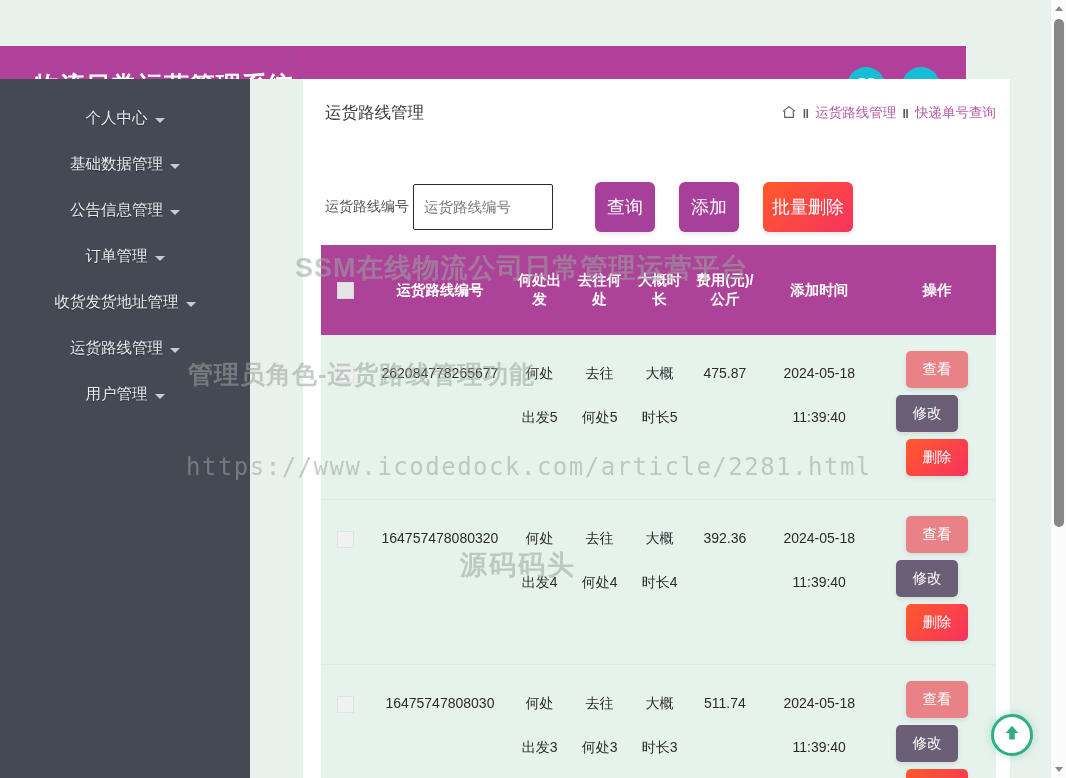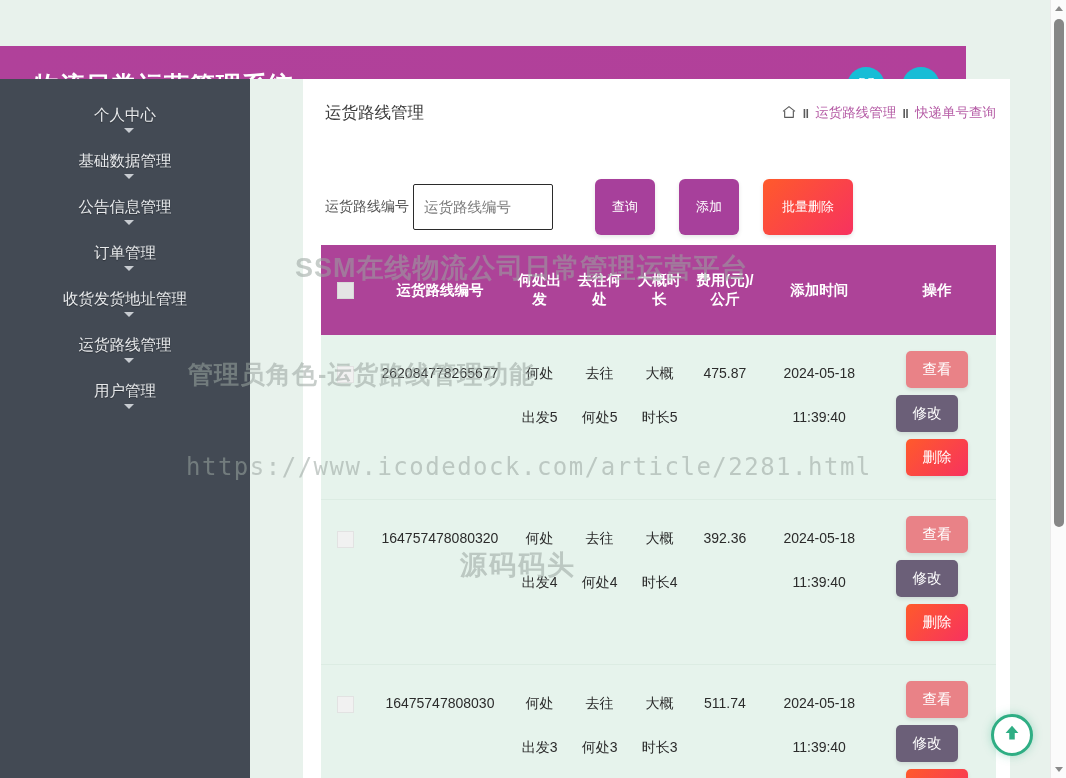--- a/index.html
+++ b/index.html
@@ -50,21 +50,20 @@
     background: #434a54;
     padding-top: 16px;
   }
   .menu-item {
     height: 46px;
     display: flex; align-items: center; justify-content: center;
     color: #e8eaec;
     font-size: 15.5px;
     cursor: pointer;
     white-space: nowrap;
-    flex-direction: column;
   }
   .menu-label { text-shadow: 0 1px 1px rgba(0,0,0,.35); }
   .caret {
     display:inline-block; margin-left: 7px;
     width: 0; height: 0;
     border-left: 5px solid transparent;
     border-right: 5px solid transparent;
     border-top: 5px solid #c8ccd1;
     position: relative; top: 2px;
   }
@@ -122,23 +121,23 @@
     padding: 0 10px;
     font-size: 14.5px;
     color: #333;
     outline: none;
     font-family: inherit;
     background: #fff;
   }
   .search-input::placeholder { color: #7a7a7a; }
   .btn {
     border: none; border-radius: 6px;
-    color: #fff; font-size: 13px;
+    color: #fff; font-size: 18px;
     cursor: pointer; font-family: inherit;
-    height: 56px;
+    height: 50px;
     box-shadow: 0 2px 4px rgba(0,0,0,.10);
   }
   .btn-query { width: 60px; margin-left: 42px; background: #a7409b; }
   .btn-add   { width: 60px; margin-left: 24px; background: #a7409b; }
   .btn-bulk  { width: 90px; margin-left: 24px;
                background: linear-gradient(135deg,#ff5a2b 0%, #f7325f 100%); }
 
   
   .table-wrap {
     position: relative;

